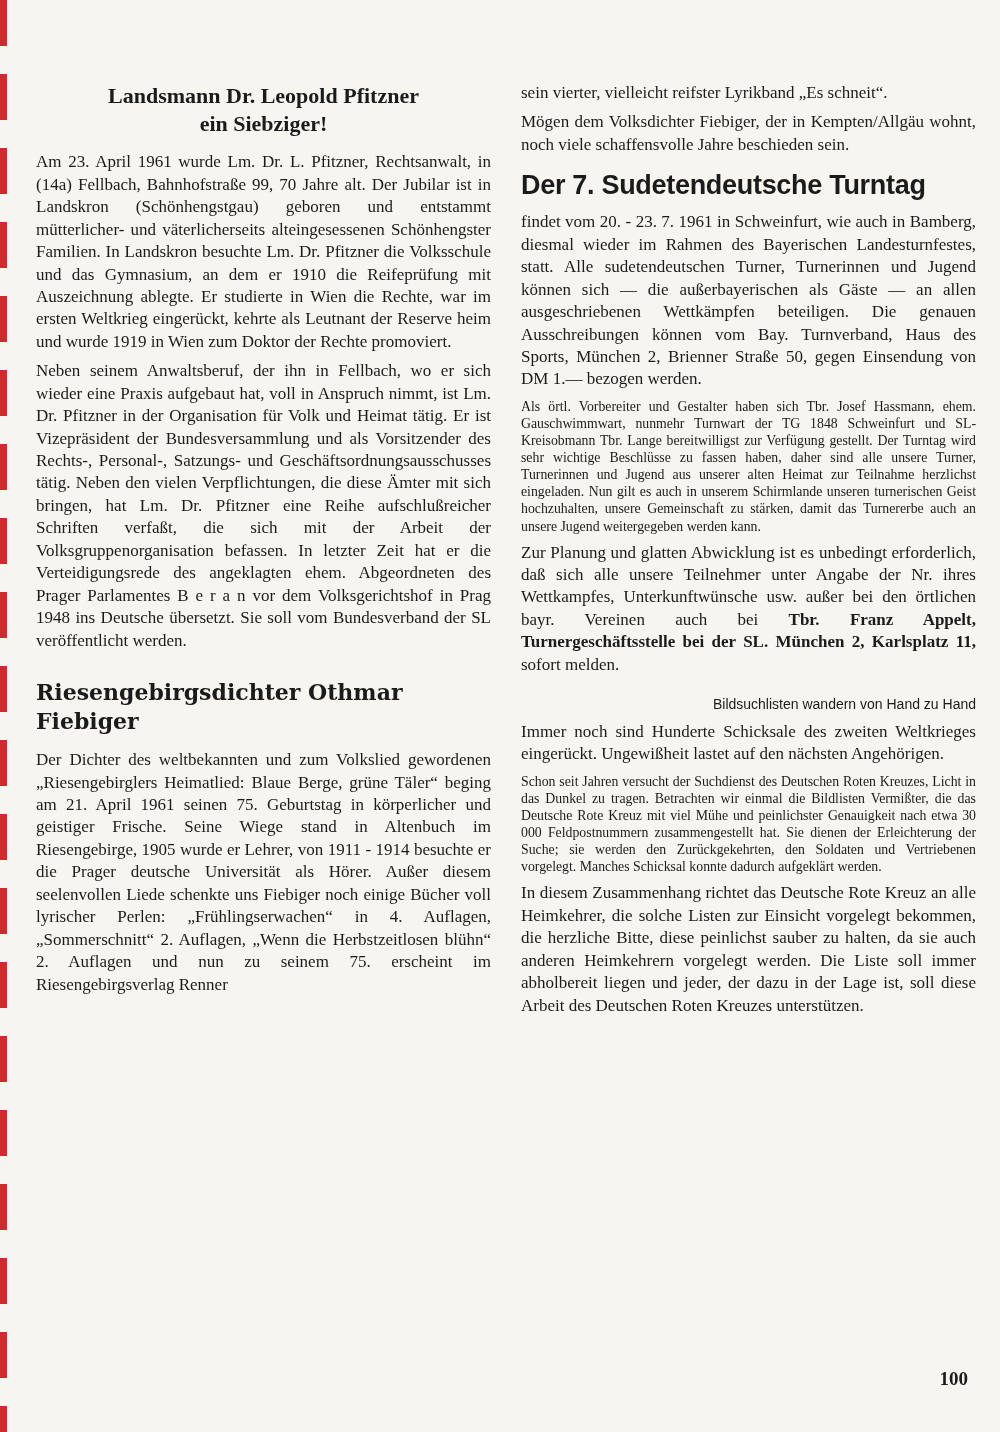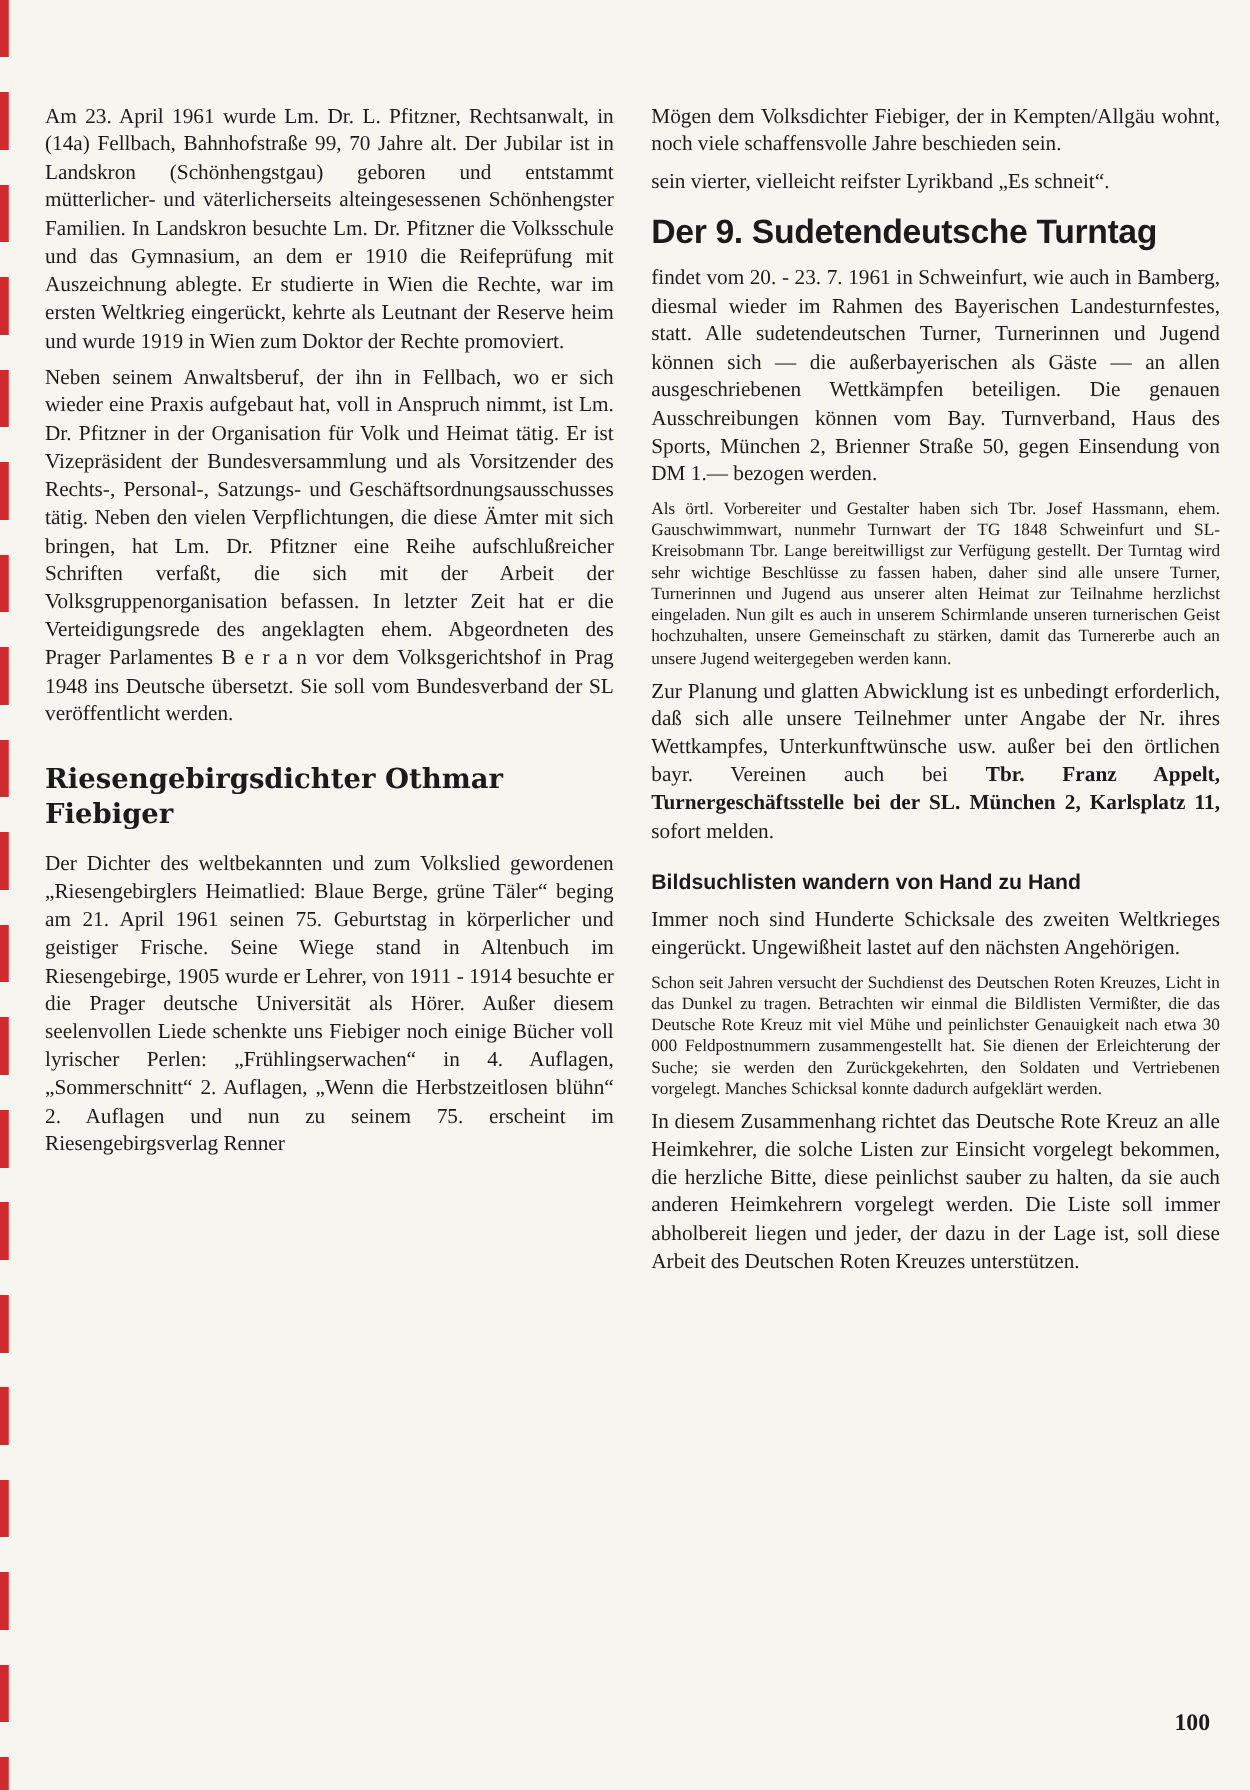--- a/index.html
+++ b/index.html
@@ -55,24 +55,24 @@
     font-family: "Liberation Sans", sans-serif;
     font-weight: 700;
     font-size: 27px;
     line-height: 1.15;
     text-align: left;
     margin: 14px 0 10px 0;
     letter-spacing: -0.3px;
   }
   .article-title-sans-md {
     font-family: "Liberation Sans", sans-serif;
-    font-weight: 700;
-    font-size: 17px;
+    font-weight: 400;
+    font-size: 14px;
     line-height: 1.2;
-    text-align: left;
+    text-align: right;
     margin: 20px 0 8px 0;
   }
   .small {
     font-size: 13.8px;
     line-height: 1.24;
   }
   .page-number {
     position: absolute;
     right: 32px;
     bottom: 42px;
@@ -84,42 +84,46 @@
 </head>
 <body>
 
 <div class="red-edge"></div>
 
 <div class="page">
 
   <div class="col">
 
     <div>
+      <div class="article-title-serif">
+        <div>Landsmann Dr. Leopold Pfitzner</div>
+        <div>ein Siebziger!</div>
+      </div>
       <p>Am 23. April 1961 wurde Lm. Dr. L. Pfitzner, Rechtsanwalt, in (14a) Fellbach, Bahnhofstraße 99, 70 Jahre alt. Der Jubilar ist in Landskron (Schönhengstgau) geboren und entstammt mütterlicher- und väterlicherseits alteingesessenen Schönhengster Familien. In Landskron besuchte Lm. Dr. Pfitzner die Volksschule und das Gymnasium, an dem er 1910 die Reifeprüfung mit Auszeichnung ablegte. Er studierte in Wien die Rechte, war im ersten Weltkrieg eingerückt, kehrte als Leutnant der Reserve heim und wurde 1919 in Wien zum Doktor der Rechte promoviert.</p>
       <p>Neben seinem Anwaltsberuf, der ihn in Fellbach, wo er sich wieder eine Praxis aufgebaut hat, voll in Anspruch nimmt, ist Lm. Dr. Pfitzner in der Organisation für Volk und Heimat tätig. Er ist Vizepräsident der Bundesversammlung und als Vorsitzender des Rechts-, Personal-, Satzungs- und Geschäftsordnungsausschusses tätig. Neben den vielen Verpflichtungen, die diese Ämter mit sich bringen, hat Lm. Dr. Pfitzner eine Reihe aufschlußreicher Schriften verfaßt, die sich mit der Arbeit der Volksgruppenorganisation befassen. In letzter Zeit hat er die Verteidigungsrede des angeklagten ehem. Abgeordneten des Prager Parlamentes B e r a n vor dem Volksgerichtshof in Prag 1948 ins Deutsche übersetzt. Sie soll vom Bundesverband der SL veröffentlicht werden.</p>
     </div>
 
     <div>
       <div class="article-title-deco">
         <div>Riesengebirgsdichter Othmar Fiebiger</div>
       </div>
       <p>Der Dichter des weltbekannten und zum Volkslied gewordenen „Riesengebirglers Heimatlied: Blaue Berge, grüne Täler“ beging am 21. April 1961 seinen 75. Geburtstag in körperlicher und geistiger Frische. Seine Wiege stand in Altenbuch im Riesengebirge, 1905 wurde er Lehrer, von 1911 - 1914 besuchte er die Prager deutsche Universität als Hörer. Außer diesem seelenvollen Liede schenkte uns Fiebiger noch einige Bücher voll lyrischer Perlen: „Frühlingserwachen“ in 4. Auflagen, „Sommerschnitt“ 2. Auflagen, „Wenn die Herbstzeitlosen blühn“ 2. Auflagen und nun zu seinem 75. erscheint im Riesengebirgsverlag Renner</p>
     </div>
 
   </div>
 
   <div class="col">
 
     <div>
+      <p>sein vierter, vielleicht reifster Lyrikband „Es schneit“.</p>
       <p>Mögen dem Volksdichter Fiebiger, der in Kempten/Allgäu wohnt, noch viele schaffensvolle Jahre beschieden sein.</p>
-      <p>sein vierter, vielleicht reifster Lyrikband „Es schneit“.</p>
     </div>
 
     <div>
-      <div class="article-title-sans-lg">Der 9. Sudetendeutsche Turntag</div>
+      <div class="article-title-sans-lg">Der 7. Sudetendeutsche Turntag</div>
       <p>findet vom 20. - 23. 7. 1961 in Schweinfurt, wie auch in Bamberg, diesmal wieder im Rahmen des Bayerischen Landesturnfestes, statt. Alle sudetendeutschen Turner, Turnerinnen und Jugend können sich — die außerbayerischen als Gäste — an allen ausgeschriebenen Wettkämpfen beteiligen. Die genauen Ausschreibungen können vom Bay. Turnverband, Haus des Sports, München 2, Brienner Straße 50, gegen Einsendung von DM 1.— bezogen werden.</p>
       <p class="small">Als örtl. Vorbereiter und Gestalter haben sich Tbr. Josef Hassmann, ehem. Gauschwimmwart, nunmehr Turnwart der TG 1848 Schweinfurt und SL-Kreisobmann Tbr. Lange bereitwilligst zur Verfügung gestellt. Der Turntag wird sehr wichtige Beschlüsse zu fassen haben, daher sind alle unsere Turner, Turnerinnen und Jugend aus unserer alten Heimat zur Teilnahme herzlichst eingeladen. Nun gilt es auch in unserem Schirmlande unseren turnerischen Geist hochzuhalten, unsere Gemeinschaft zu stärken, damit das Turnererbe auch an unsere Jugend weitergegeben werden kann.</p>
       <p><span>Zur Planung und glatten Abwicklung ist es unbedingt erforderlich, daß sich alle unsere Teilnehmer unter Angabe der Nr. ihres Wettkampfes, Unterkunftwünsche usw. außer bei den örtlichen bayr. Vereinen auch bei </span><span style="font-weight: bold; margin-top: 43px;">Tbr. Franz Appelt, Turnergeschäftsstelle bei der SL. München 2, Karlsplatz 11,</span><span> sofort melden.</span></p>
     </div>
 
     <div>
       <div class="article-title-sans-md">Bildsuchlisten wandern von Hand zu Hand</div>
       <p>Immer noch sind Hunderte Schicksale des zweiten Weltkrieges eingerückt. Ungewißheit lastet auf den nächsten Angehörigen.</p>
       <p class="small">Schon seit Jahren versucht der Suchdienst des Deutschen Roten Kreuzes, Licht in das Dunkel zu tragen. Betrachten wir einmal die Bildlisten Vermißter, die das Deutsche Rote Kreuz mit viel Mühe und peinlichster Genauigkeit nach etwa 30 000 Feldpostnummern zusammengestellt hat. Sie dienen der Erleichterung der Suche; sie werden den Zurückgekehrten, den Soldaten und Vertriebenen vorgelegt. Manches Schicksal konnte dadurch aufgeklärt werden.</p>
       <p>In diesem Zusammenhang richtet das Deutsche Rote Kreuz an alle Heimkehrer, die solche Listen zur Einsicht vorgelegt bekommen, die herzliche Bitte, diese peinlichst sauber zu halten, da sie auch anderen Heimkehrern vorgelegt werden. Die Liste soll immer abholbereit liegen und jeder, der dazu in der Lage ist, soll diese Arbeit des Deutschen Roten Kreuzes unterstützen.</p>

